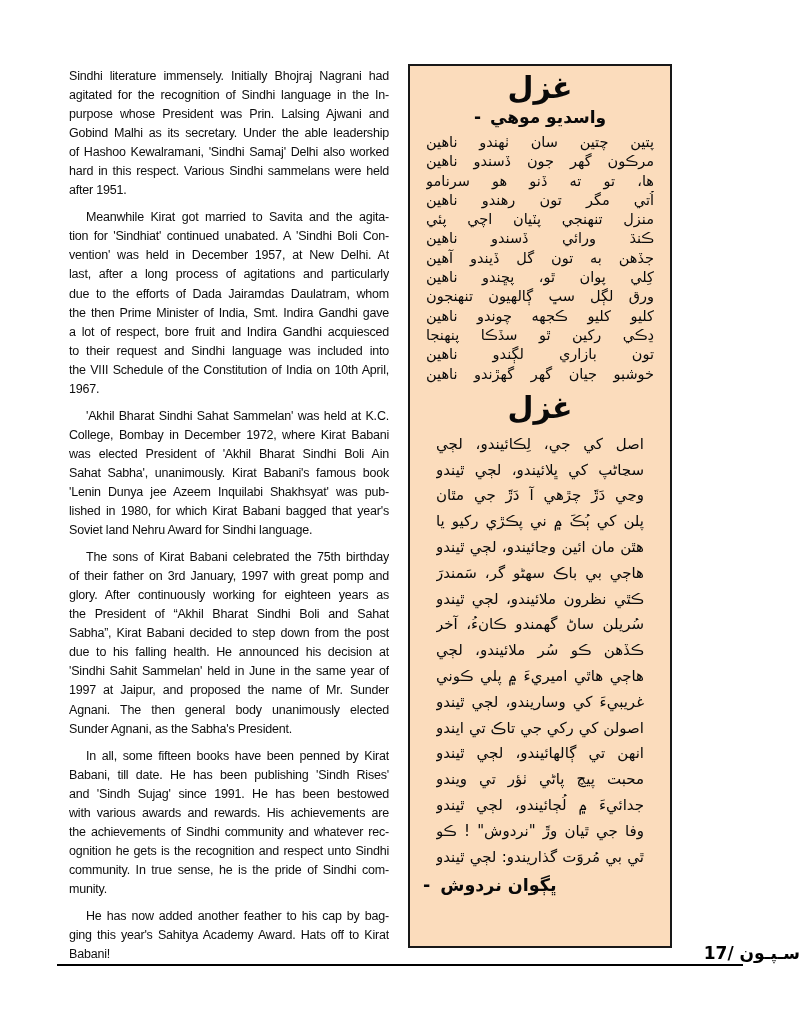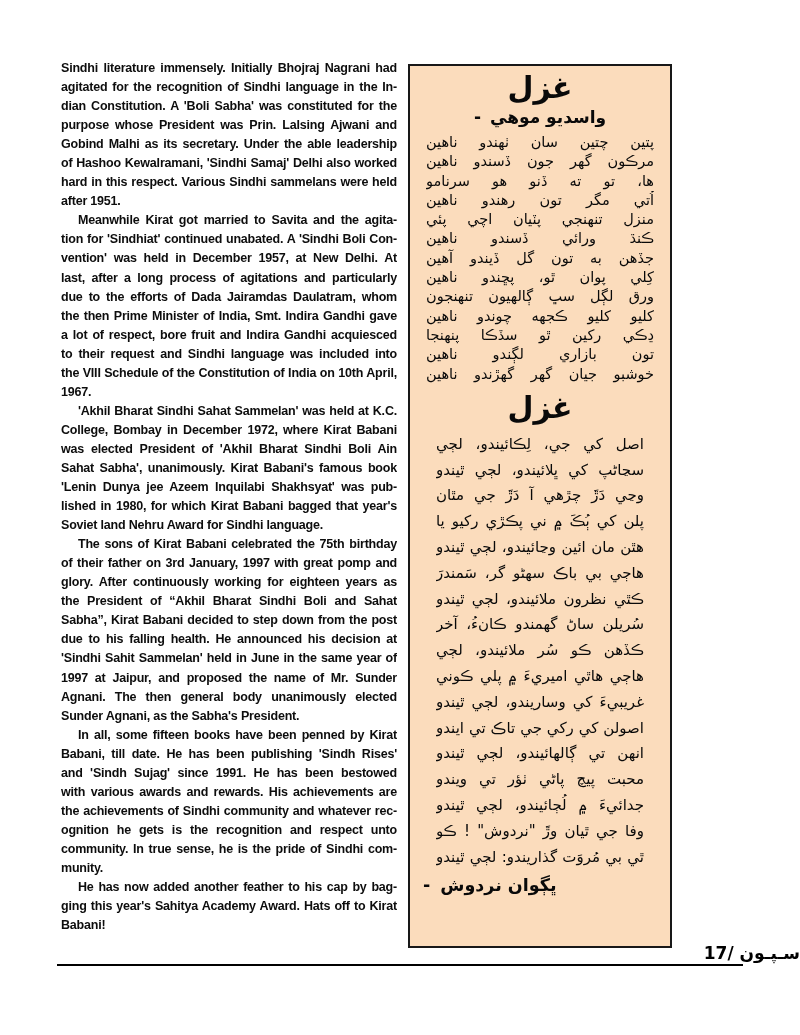--- a/index.html
+++ b/index.html
@@ -2,21 +2,21 @@
 <html><head>
 <meta charset="utf-8">
 <style>
   html,body{margin:0;padding:0;background:#ffffff;}
   .page{
     position:relative;width:800px;height:1035px;background:#ffffff;
     overflow:hidden;font-family:"Liberation Sans",sans-serif;
   }
   
   .article{position:absolute;left:61px;top:59px;width:336px;color:#0d0d0d;}
-  .para{margin:0;font-weight:bold;}
+  .para{margin:8px;}
   .line{
     font-size:12.5px;line-height:19.05px;letter-spacing:-0.2px;
     text-align:justify;text-align-last:justify;text-justify:inter-word;
     overflow:hidden;max-height:19.05px;white-space:normal;
   }
   .line.end{text-align-last:left;}
   .para.indent .line:first-child{text-indent:17px;}
   
   .poetry-box{
     position:absolute;left:408px;top:64px;width:264px;height:884px;
@@ -56,21 +56,20 @@
 </style>
 </head>
 <body>
 
 <div class="page">
 
   <div class="article">
       <div class="para">
         <div class="line">Sindhi literature immensely. Initially Bhojraj Nagrani had</div>
         <div class="line">agitated for the recognition of Sindhi language in the In-</div>
-        <div class="line">dian Constitution. A 'Boli Sabha' was constituted for the</div>
         <div class="line">purpose whose President was Prin. Lalsing Ajwani and</div>
         <div class="line">Gobind Malhi as its secretary. Under the able leadership</div>
         <div class="line">of Hashoo Kewalramani, 'Sindhi Samaj' Delhi also worked</div>
         <div class="line">hard in this respect. Various Sindhi sammelans were held</div>
         <div class="line end">after 1951.</div>
       </div>
       <div class="para indent">
         <div class="line">Meanwhile Kirat got married to Savita and the agita-</div>
         <div class="line">tion for 'Sindhiat' continued unabated. A 'Sindhi Boli Con-</div>
         <div class="line">vention' was held in December 1957, at New Delhi. At</div>

